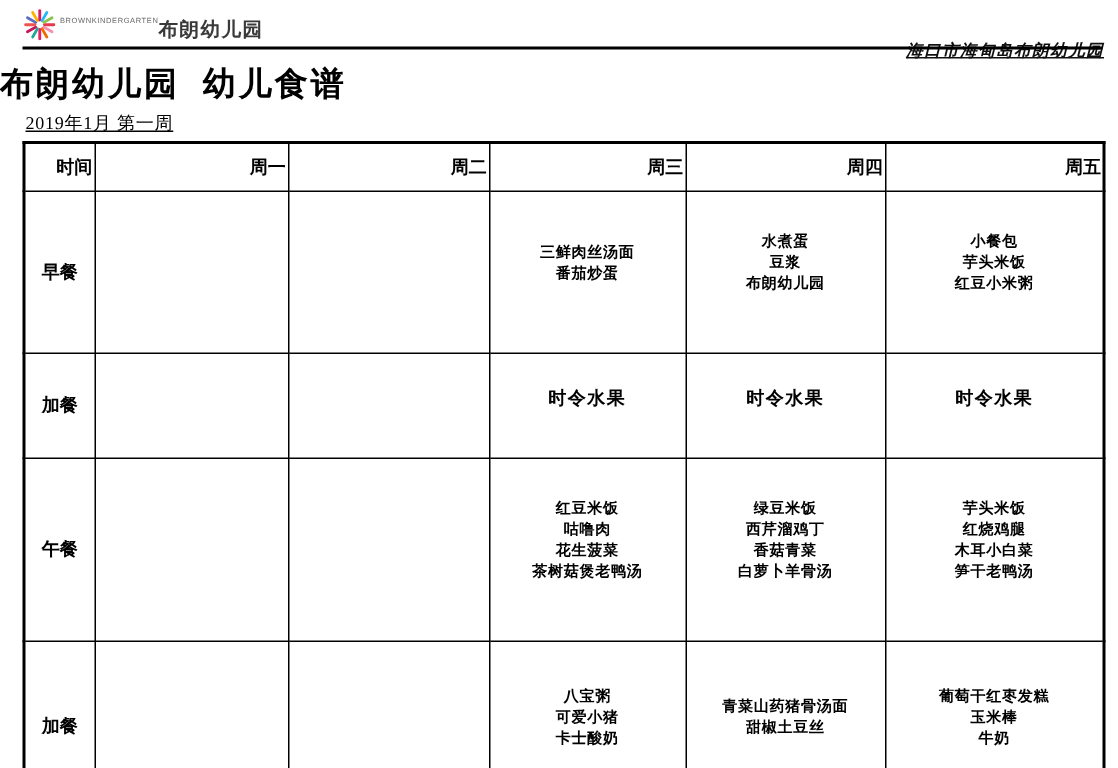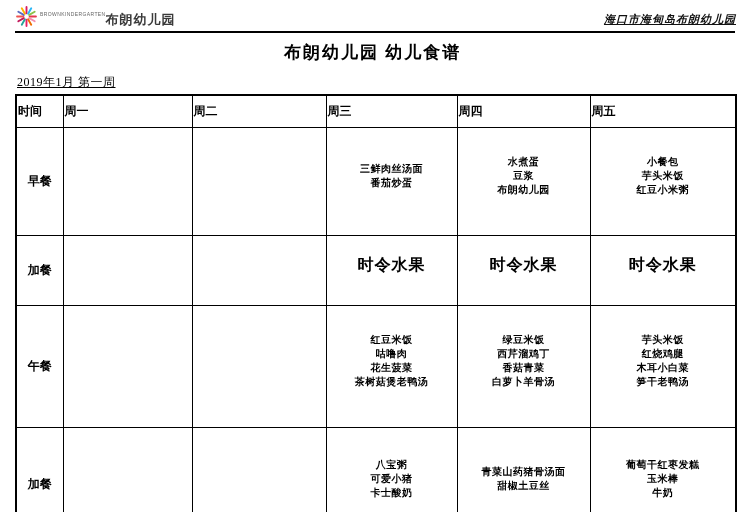--- a/index.html
+++ b/index.html
@@ -5,38 +5,38 @@
   html,body{margin:0;padding:0;background:#fff;}
   body{width:745px;height:512px;font-family:"Liberation Serif","DejaVu Serif",serif;color:#000;}
   .page{position:relative;width:745px;height:512px;overflow:hidden;background:#fff;}
 
   
   .top-rule{position:absolute;top:31px;left:15px;width:720px;border-top:2px solid #000;height:0;}
   .logo{position:absolute;left:16px;top:6px;display:flex;align-items:center;gap:3px;}
   .logo-text{display:flex;flex-direction:row;line-height:1;}
   .brand-en{font-family:"Liberation Sans","DejaVu Sans",sans-serif;font-size:5px;color:#666;letter-spacing:.4px;text-transform:uppercase;}
   .brand-cn{font-family:"Liberation Sans","DejaVu Sans",sans-serif;font-size:13px;font-weight:bold;color:#3a3a3a;letter-spacing:1px;margin-top:1px;}
-  .school-name{position:absolute;right:9px;top:12px;font-size:11px;font-weight:bold;font-style:italic;letter-spacing:1px;color:#111;text-decoration:underline;}
+  .school-name{position:absolute;right:9px;top:26px;font-size:11px;font-weight:bold;font-style:italic;letter-spacing:1px;color:#111;text-decoration:underline;}
 
   
-  .doc-title{position:absolute;top:41px;left:0;width:100%;text-align:center;font-size:17px;font-weight:bold;letter-spacing:2px;}
+  .doc-title{position:absolute;top:41px;left:0;width:100%;text-align:left;font-size:22px;font-weight:bold;letter-spacing:2px;font-family:Liberation Mono, monospace;}
   .doc-period{position:absolute;top:74px;left:17px;font-size:12px;letter-spacing:.5px;text-decoration:underline;}
 
   
   table.menu{position:absolute;top:94px;left:15px;border-collapse:collapse;table-layout:fixed;border:2px solid #000;}
   .menu th,.menu td{border:1px solid #000;overflow:hidden;}
-  .menu th{height:29px;font-size:12px;font-weight:bold;text-align:left;vertical-align:middle;}
+  .menu th{height:29px;font-size:12px;font-weight:bold;text-align:right;vertical-align:middle;}
   .time-cell{font-size:12px;font-weight:bold;text-align:center;vertical-align:middle;font-family:Liberation Mono, monospace;}
   .day-cell{font-size:10px;font-weight:600;text-align:center;vertical-align:middle;
             padding:0 2px 12px 2px;line-height:14px;white-space:pre-line;letter-spacing:.5px;}
   tr.r-breakfast td{height:95px;}
   tr.r-snack1 td{height:57px;}
   tr.r-lunch td{height:109px;}
   tr.r-snack2 td{height:101px;}
-  tr.r-snack1 .day-cell{font-size:16px;font-weight:bold;letter-spacing:1px;}
+  tr.r-snack1 .day-cell{font-size:12px;font-weight:bold;letter-spacing:1px;}
 </style>
 </head>
 <body>
 
 <div class="page">
 
   <div class="logo">
     <span>
       <svg width="21" height="21" viewBox="0 0 20 20" aria-hidden="true">
         <g stroke-width="1.8" stroke-linecap="round" fill="none">

